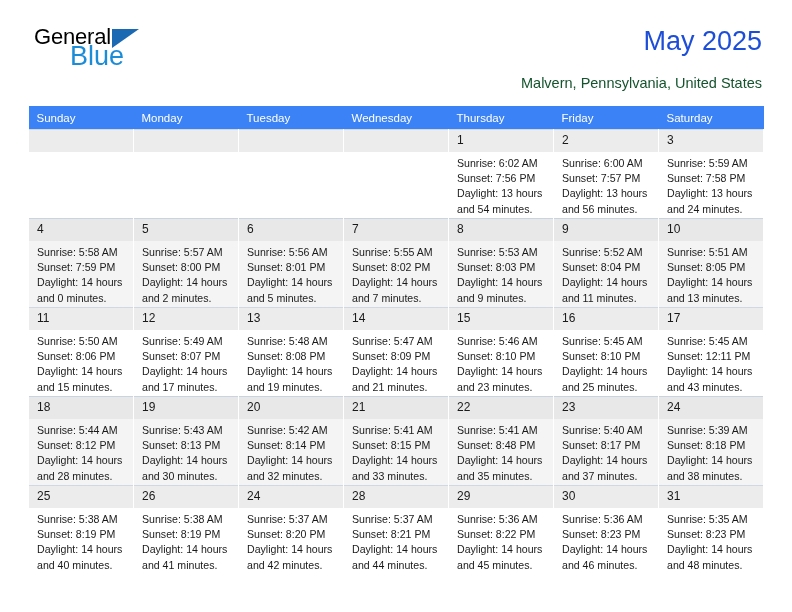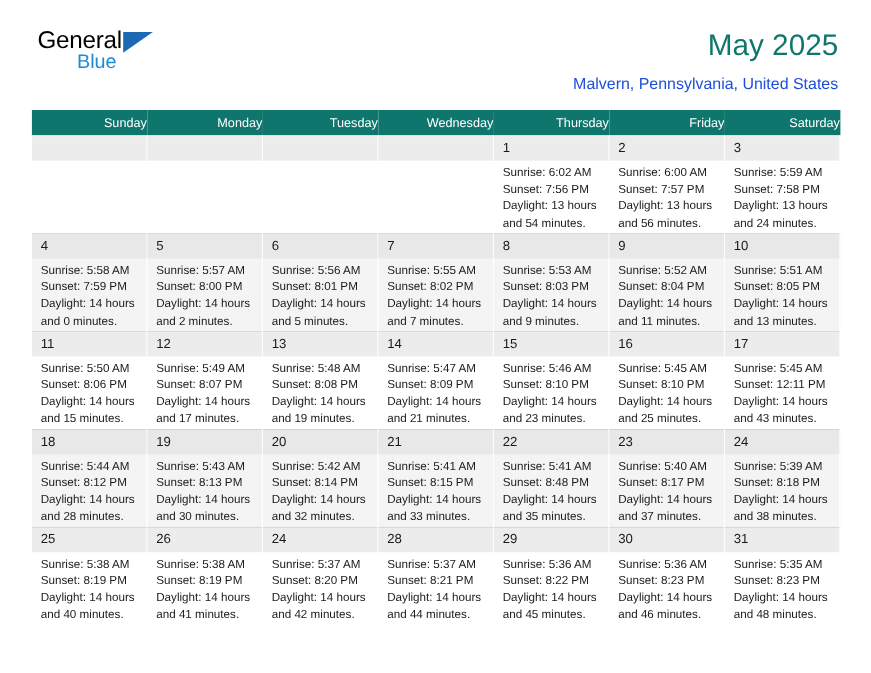--- a/index.html
+++ b/index.html
@@ -46,57 +46,57 @@
   }
   .brand-tri {
     width: 0;
     height: 0;
     margin-left: 1px;
     margin-top: 3px;
     border-left: 27px solid #1b69b3;
     border-bottom: 19px solid transparent;
   }
   .brand-blue {
-    font-size: 18px;
+    font-size: 27px;
     color: #1b8cd8;
     line-height: 22px;
     margin-top: -3px;
     margin-left: 36px;
     display: block;
   }
   .title-block {
     text-align: right;
     padding-right: 2px;
   }
   .cal-title {
     font-size: 27px;
-    color: #0f766e;
+    color: #1d4ed8;
     line-height: 30px;
     font-weight: normal;
   }
   .cal-subtitle {
     font-size: 14.5px;
-    color: #1d4ed8;
+    color: #14532d;
     line-height: 18px;
-    margin-top: 12px;
+    margin-top: 18px;
   }
 
   
   .calendar {
     margin-top: 14px;
     width: 736px;
     border-collapse: collapse;
     table-layout: fixed;
   }
   .calendar th {
-    background: #0f766e;
+    background: #3b82f6;
     color: #ffffff;
     font-size: 11.5px;
     font-weight: normal;
-    text-align: right;
+    text-align: left;
     padding: 5px 0 5px 8px;
     height: 13px;
     border: none;
   }
   .calendar td {
     vertical-align: top;
     padding: 0;
     border-left: 1px solid #ffffff;
     border-right: 1px solid #ffffff;
     height: 89px;

